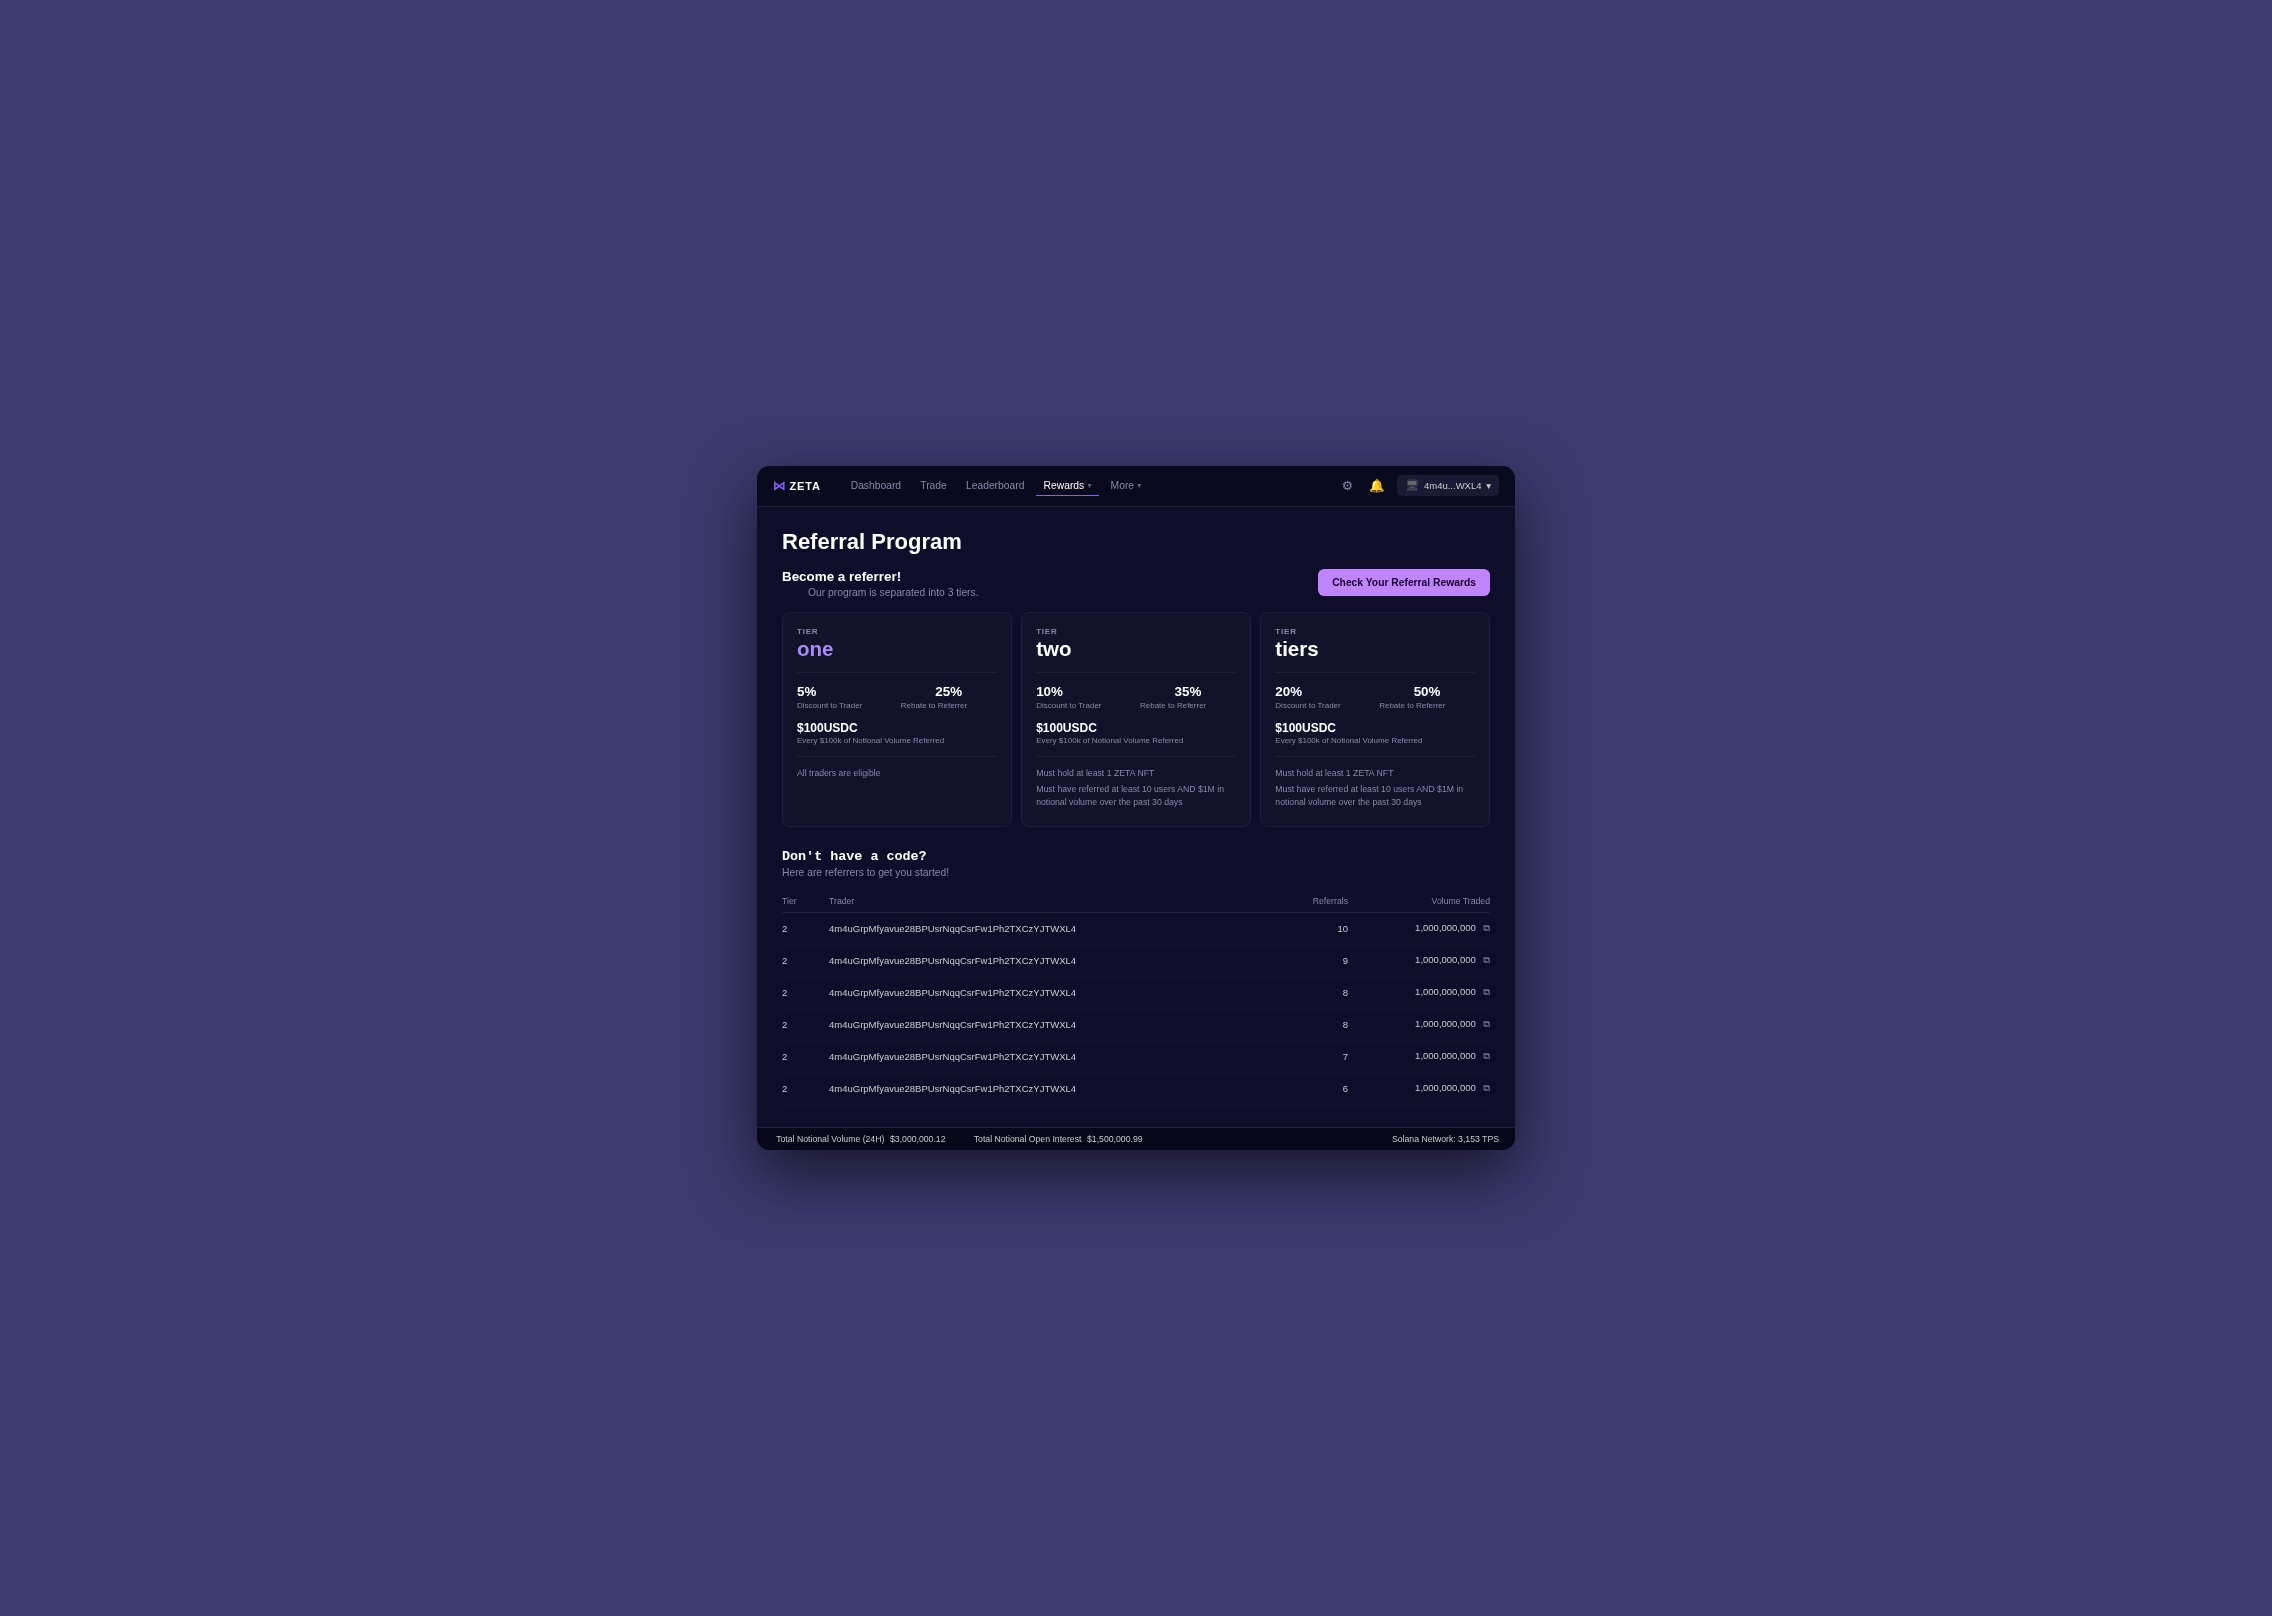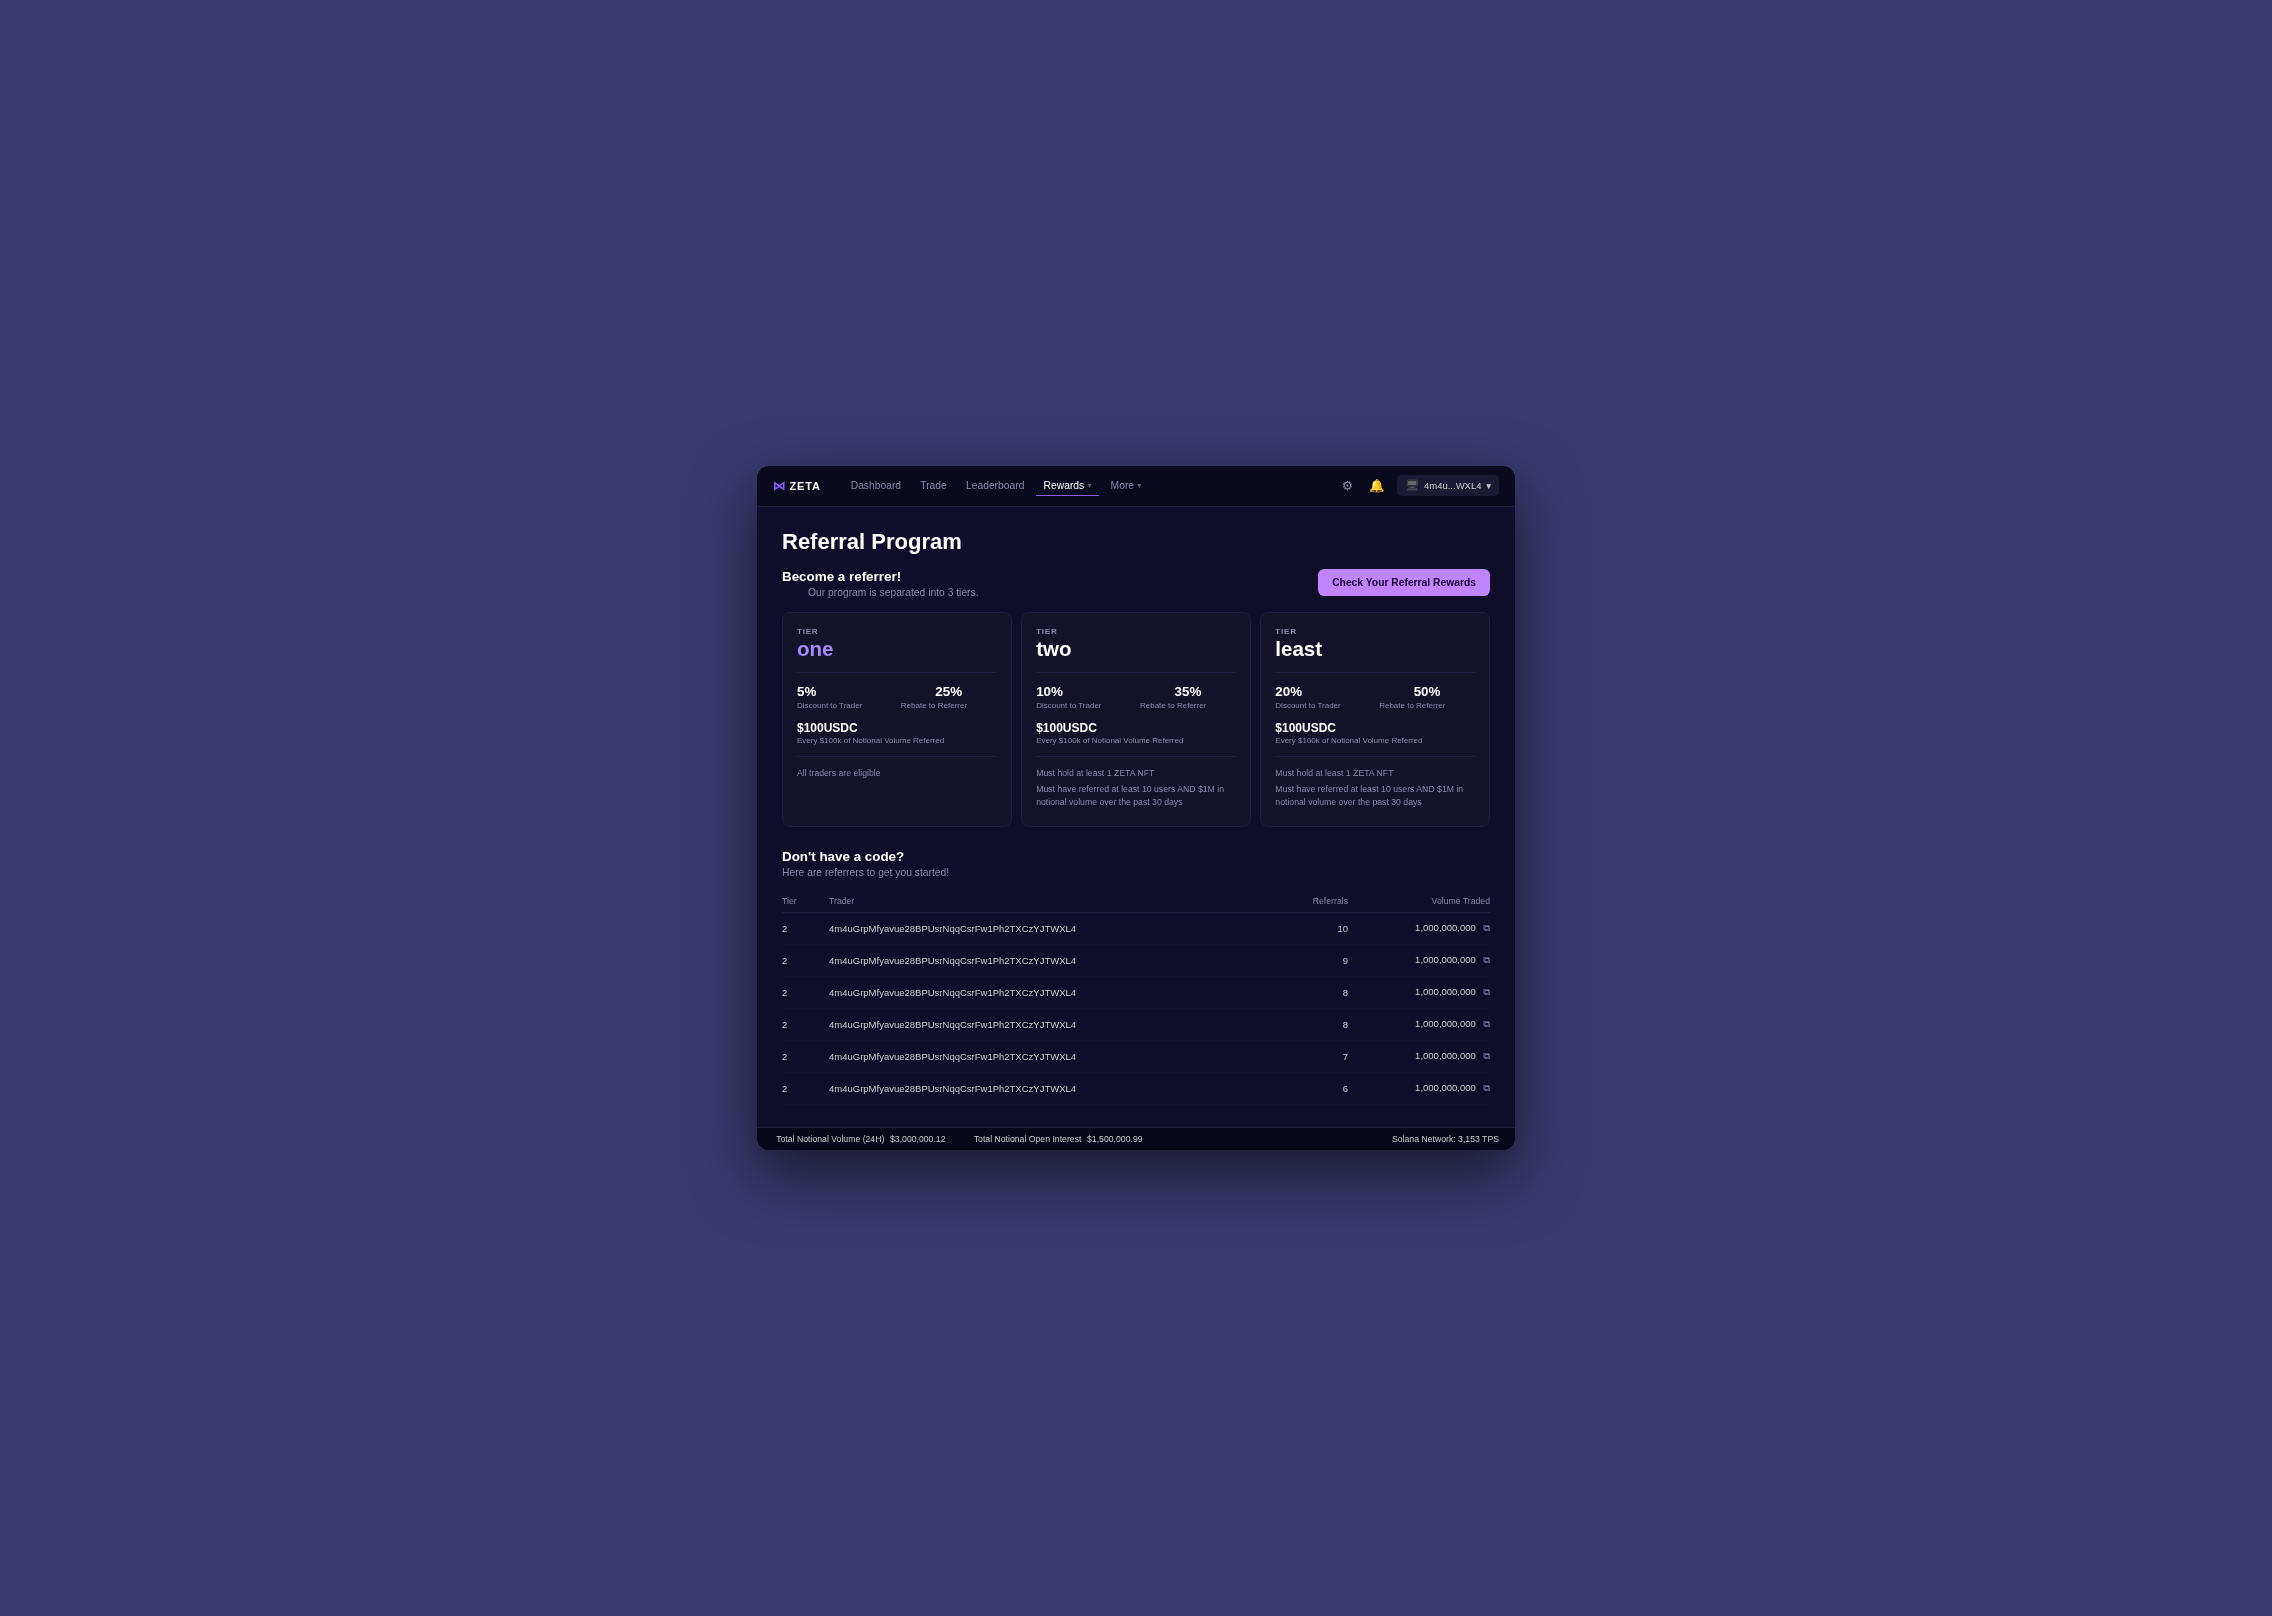--- a/index.html
+++ b/index.html
@@ -214,20 +214,21 @@
       line-height: 1.5;
     }
     .tier-eligibility p { margin-bottom: 3.2px; }
 
     
     .table-section h3 {
       color: #fff;
       font-size: 13.4px;
       font-weight: 700;
       margin-bottom: 3.2px;
+      font-family: Liberation Mono, monospace;
     }
     .table-section p {
       color: #8888aa;
       font-size: 10.3px;
       margin-bottom: 11px;
     }
     .referral-table {
       width: 100%;
       border-collapse: collapse;
     }
@@ -380,21 +381,21 @@
         </div>
         <div class="tier-divider2"></div>
         <div class="tier-eligibility">
           <p>Must hold at least 1 ZETA NFT</p>
           <p>Must have referred at least 10 users AND $1M in notional volume over the past 30 days</p>
         </div>
       </div>
 
       <div class="tier-card">
         <div class="tier-label">TIER</div>
-        <div class="tier-name white">least</div>
+        <div class="tier-name white">tiers</div>
         <div class="tier-divider"></div>
         <div class="tier-stats">
           <div>
             <div class="tier-stat-value">20%</div>
             <div class="tier-stat-label">Discount to Trader</div>
           </div>
           <div>
             <div class="tier-rebate-value">50%</div>
             <div class="tier-stat-label">Rebate to Referrer</div>
           </div>

